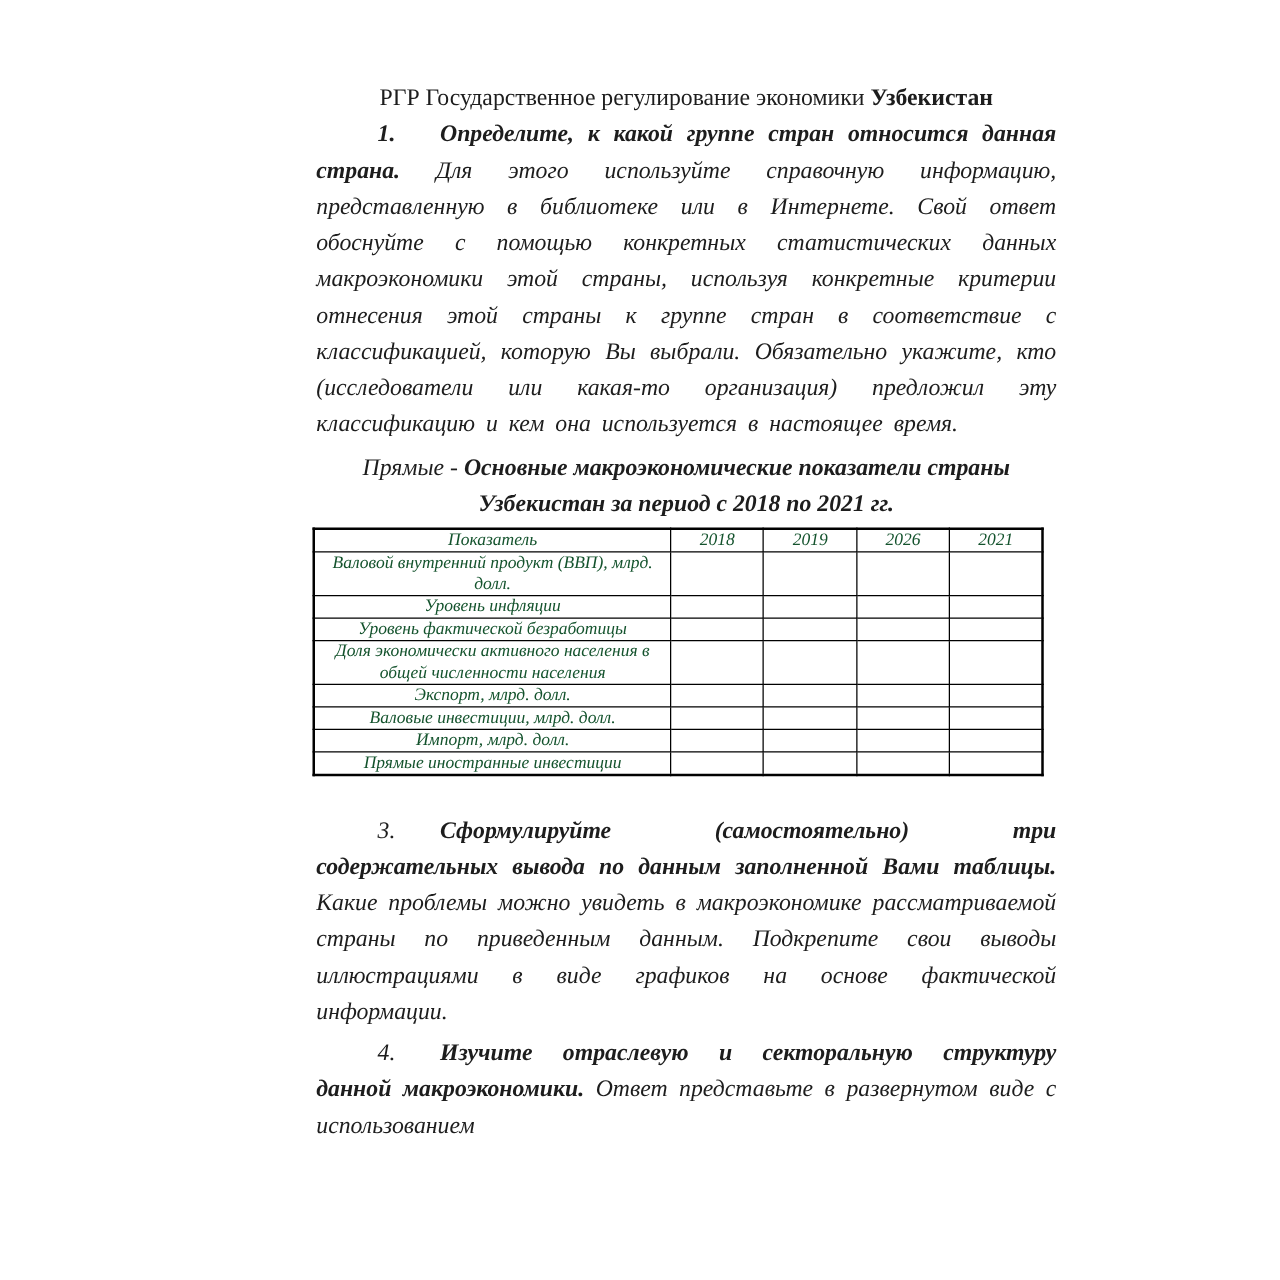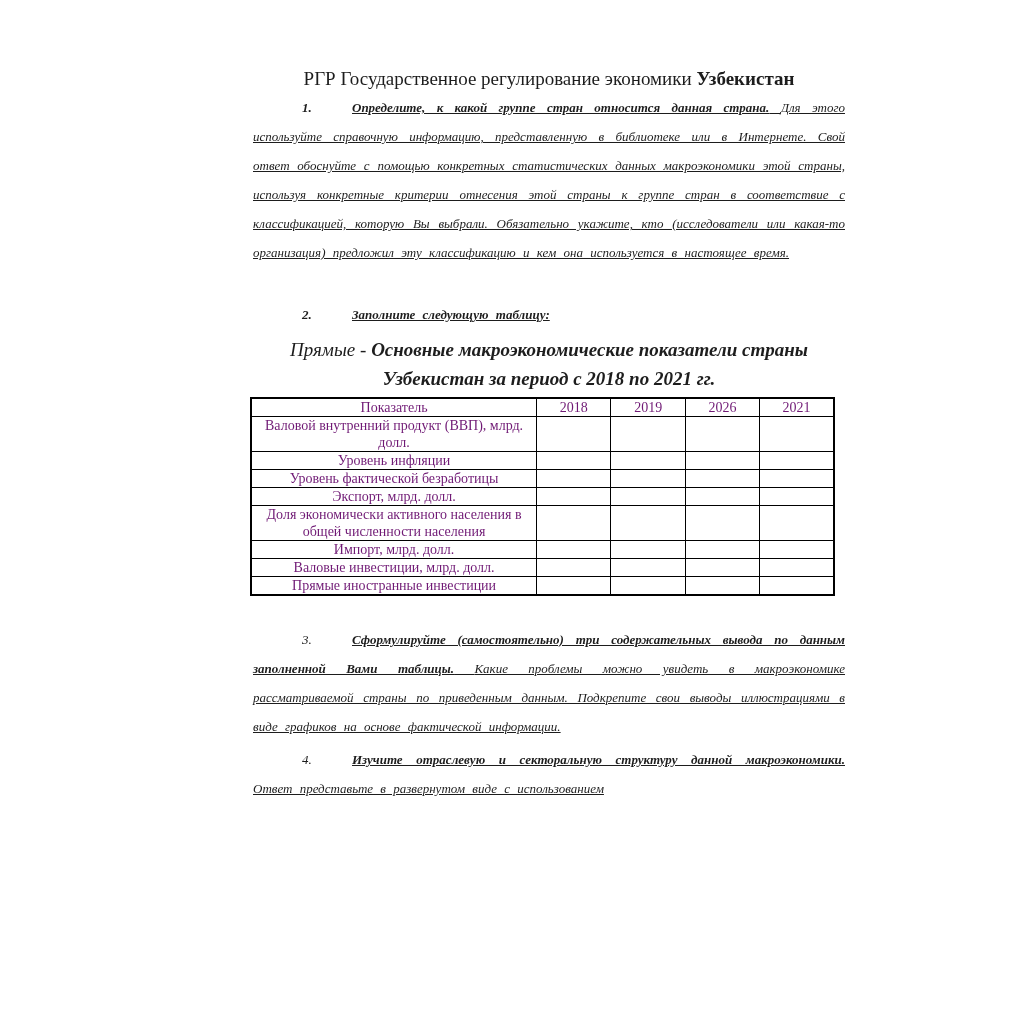--- a/index.html
+++ b/index.html
@@ -29,26 +29,25 @@
     text-align: center;
     font-size: 19px;
     line-height: 29px;
     font-style: normal;
     white-space: nowrap;
   }
   .doc-title .t-bold { font-weight: bold; }
   p.item {
     margin: 0;
     font-style: italic;
-    font-size: 13px;
+    font-size: 19px;
     line-height: 29px;
     text-align: justify;
     text-indent: 49px;
     word-spacing: 4px;
-    text-decoration: underline;
   }
   p.item .num {
     display: inline-block;
     min-width: 50px;
     font-weight: bold;
     text-indent: 0;
   }
   p.item .num.thin { font-weight: normal; }
   p.item .heading { font-weight: bold; }
   #item-1 { margin-top: 0; }
@@ -62,22 +61,23 @@
     font-size: 19px;
     line-height: 29px;
   }
   .table-caption .cap-bold { font-weight: bold; }
   table.ind-table {
     margin-top: 4px;
     margin-left: -3px;
     width: 585px;
     border-collapse: collapse;
     table-layout: fixed;
+    font-style: italic;
     font-size: 14px;
-    color: #701a75;
+    color: #14532d;
   }
   table.ind-table th, table.ind-table td {
     border: 1px solid #000;
     padding: 0 3px;
     line-height: 17px;
     text-align: center;
     font-weight: normal;
     height: 17px;
     overflow: hidden;
   }
@@ -91,21 +91,20 @@
 <div class="page">
   <div class="content">
 
     <div class="doc-title">
       <span>РГР Государственное регулирование экономики</span>
       <span class="t-bold">Узбекистан</span>
     </div>
 
     <p class="item" id="item-1"><span class="num">1.</span><span class="heading">Определите, к какой группе стран относится данная страна.</span> <span class="body-text">Для этого используйте справочную информацию, представленную в библиотеке или в Интернете. Свой ответ обоснуйте с помощью конкретных статистических данных макроэкономики этой страны, используя конкретные критерии отнесения этой страны к группе стран в соответствие с классификацией, которую Вы выбрали. Обязательно укажите, кто (исследователи или какая-то организация) предложил эту классификацию и кем она используется в настоящее время.</span></p>
 
-    <p class="item" id="item-2"><span class="num">2.</span><span class="heading">Заполните следующую таблицу:</span></p>
 
     <div class="table-caption">
       <span>Прямые - </span><span class="cap-bold">Основные макроэкономические показатели страны</span><br>
       <span class="cap-bold">Узбекистан за период с 2018 по 2021 гг.</span>
     </div>
 
     <table class="ind-table">
       <colgroup>
         <col class="c-ind">
           <col class="c-year">
@@ -138,42 +137,42 @@
             <td></td>
           </tr>
           <tr>
             <td>Уровень фактической безработицы</td>
             <td></td>
             <td></td>
             <td></td>
             <td></td>
           </tr>
           <tr>
+            <td>Доля экономически активного населения в общей численности населения</td>
+            <td></td>
+            <td></td>
+            <td></td>
+            <td></td>
+          </tr>
+          <tr>
             <td>Экспорт, млрд. долл.</td>
             <td></td>
             <td></td>
             <td></td>
             <td></td>
           </tr>
           <tr>
-            <td>Доля экономически активного населения в общей численности населения</td>
+            <td>Валовые инвестиции, млрд. долл.</td>
             <td></td>
             <td></td>
             <td></td>
             <td></td>
           </tr>
           <tr>
             <td>Импорт, млрд. долл.</td>
-            <td></td>
-            <td></td>
-            <td></td>
-            <td></td>
-          </tr>
-          <tr>
-            <td>Валовые инвестиции, млрд. долл.</td>
             <td></td>
             <td></td>
             <td></td>
             <td></td>
           </tr>
           <tr>
             <td>Прямые иностранные инвестиции</td>
             <td></td>
             <td></td>
             <td></td>

